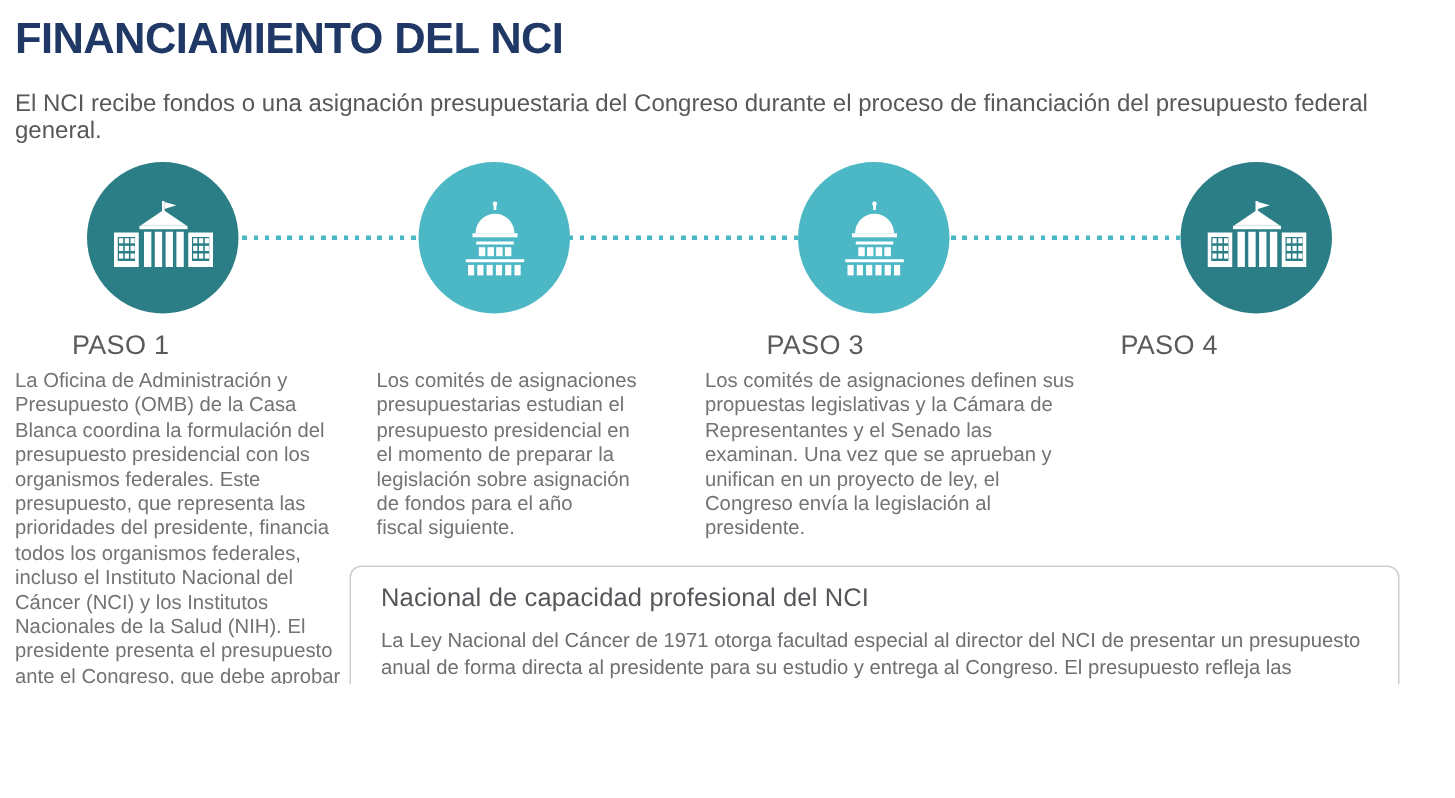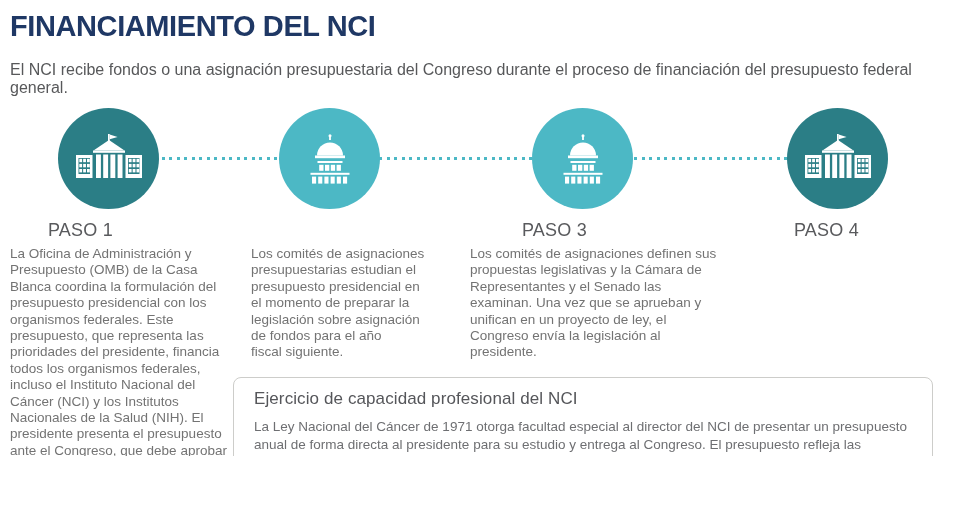--- a/index.html
+++ b/index.html
@@ -28,21 +28,21 @@
   }
   .tone-dark{background:#2b7e86;}
   .tone-light{background:#4cb8c5;}
   .tone-dark .cutout{fill:#2b7e86;}
   #circle-1{left:58px;} #circle-2{left:279px;} #circle-3{left:532px;} #circle-4{left:787px;}
   .icon-svg{display:block;}
   .step-label{
     position:absolute; top:220px; width:121px; text-align:left;
     font-size:18px; color:#595a5d; letter-spacing:0.2px;
   }
-  #label-1{left:48px;} #label-2{left:269px;} #label-3{left:522px;} #label-4{left:794px;}
+  #label-1{left:48px;} #label-2{left:269px;} #label-3{left:511px;} #label-4{left:747px;}
   .step-body{
     position:absolute; top:246px; margin:0;
     font-size:13.5px; line-height:16.4px; color:#737373;
     white-space:pre-line;
   }
   #body-1{left:10px;  width:240px;}
   #body-2{left:251px; width:200px;}
   #body-3{left:470px; width:265px;}
   #body-4{left:763px; width:195px;}
   
@@ -239,21 +239,21 @@
 fiscal siguiente.</p>
   <p class="step-body" id="body-3">Los comités de asignaciones definen sus
 propuestas legislativas y la Cámara de
 Representantes y el Senado las
 examinan. Una vez que se aprueban y
 unifican en un proyecto de ley, el
 Congreso envía la legislación al
 presidente.</p>
 
   <div class="callout">
-    <h2 class="callout-title">Ejercicio de capacidad profesional del NCI</h2>
+    <h2 class="callout-title">Nacional de capacidad profesional del NCI</h2>
     <p class="callout-body">La Ley Nacional del Cáncer de 1971 otorga facultad especial al director del NCI de presentar un presupuesto
 anual de forma directa al presidente para su estudio y entrega al Congreso. El presupuesto refleja las prioridades
 de investigación del NCI e identifica posibles áreas de inversión en la investigación sobre el cáncer.</p>
   </div>
 
   <div class="footer-links">
     <div>cancer.gov/about-nci/budget</div>
     <div>whitehouse.gov/es/omb</div>
   </div>
 

